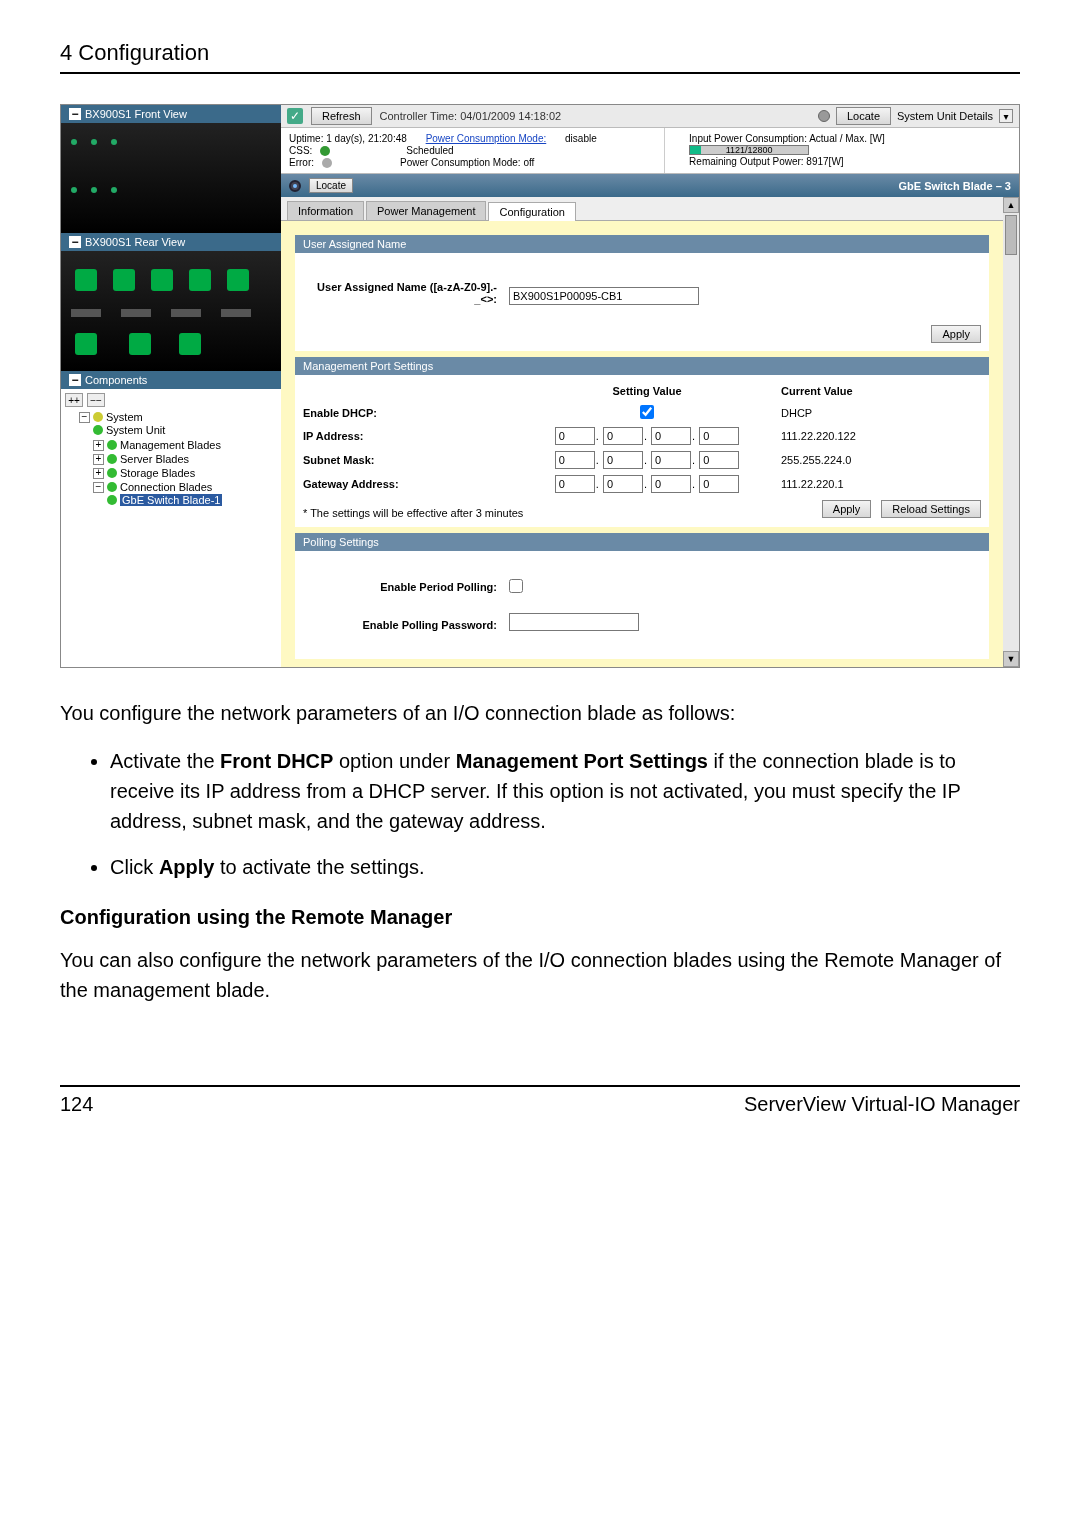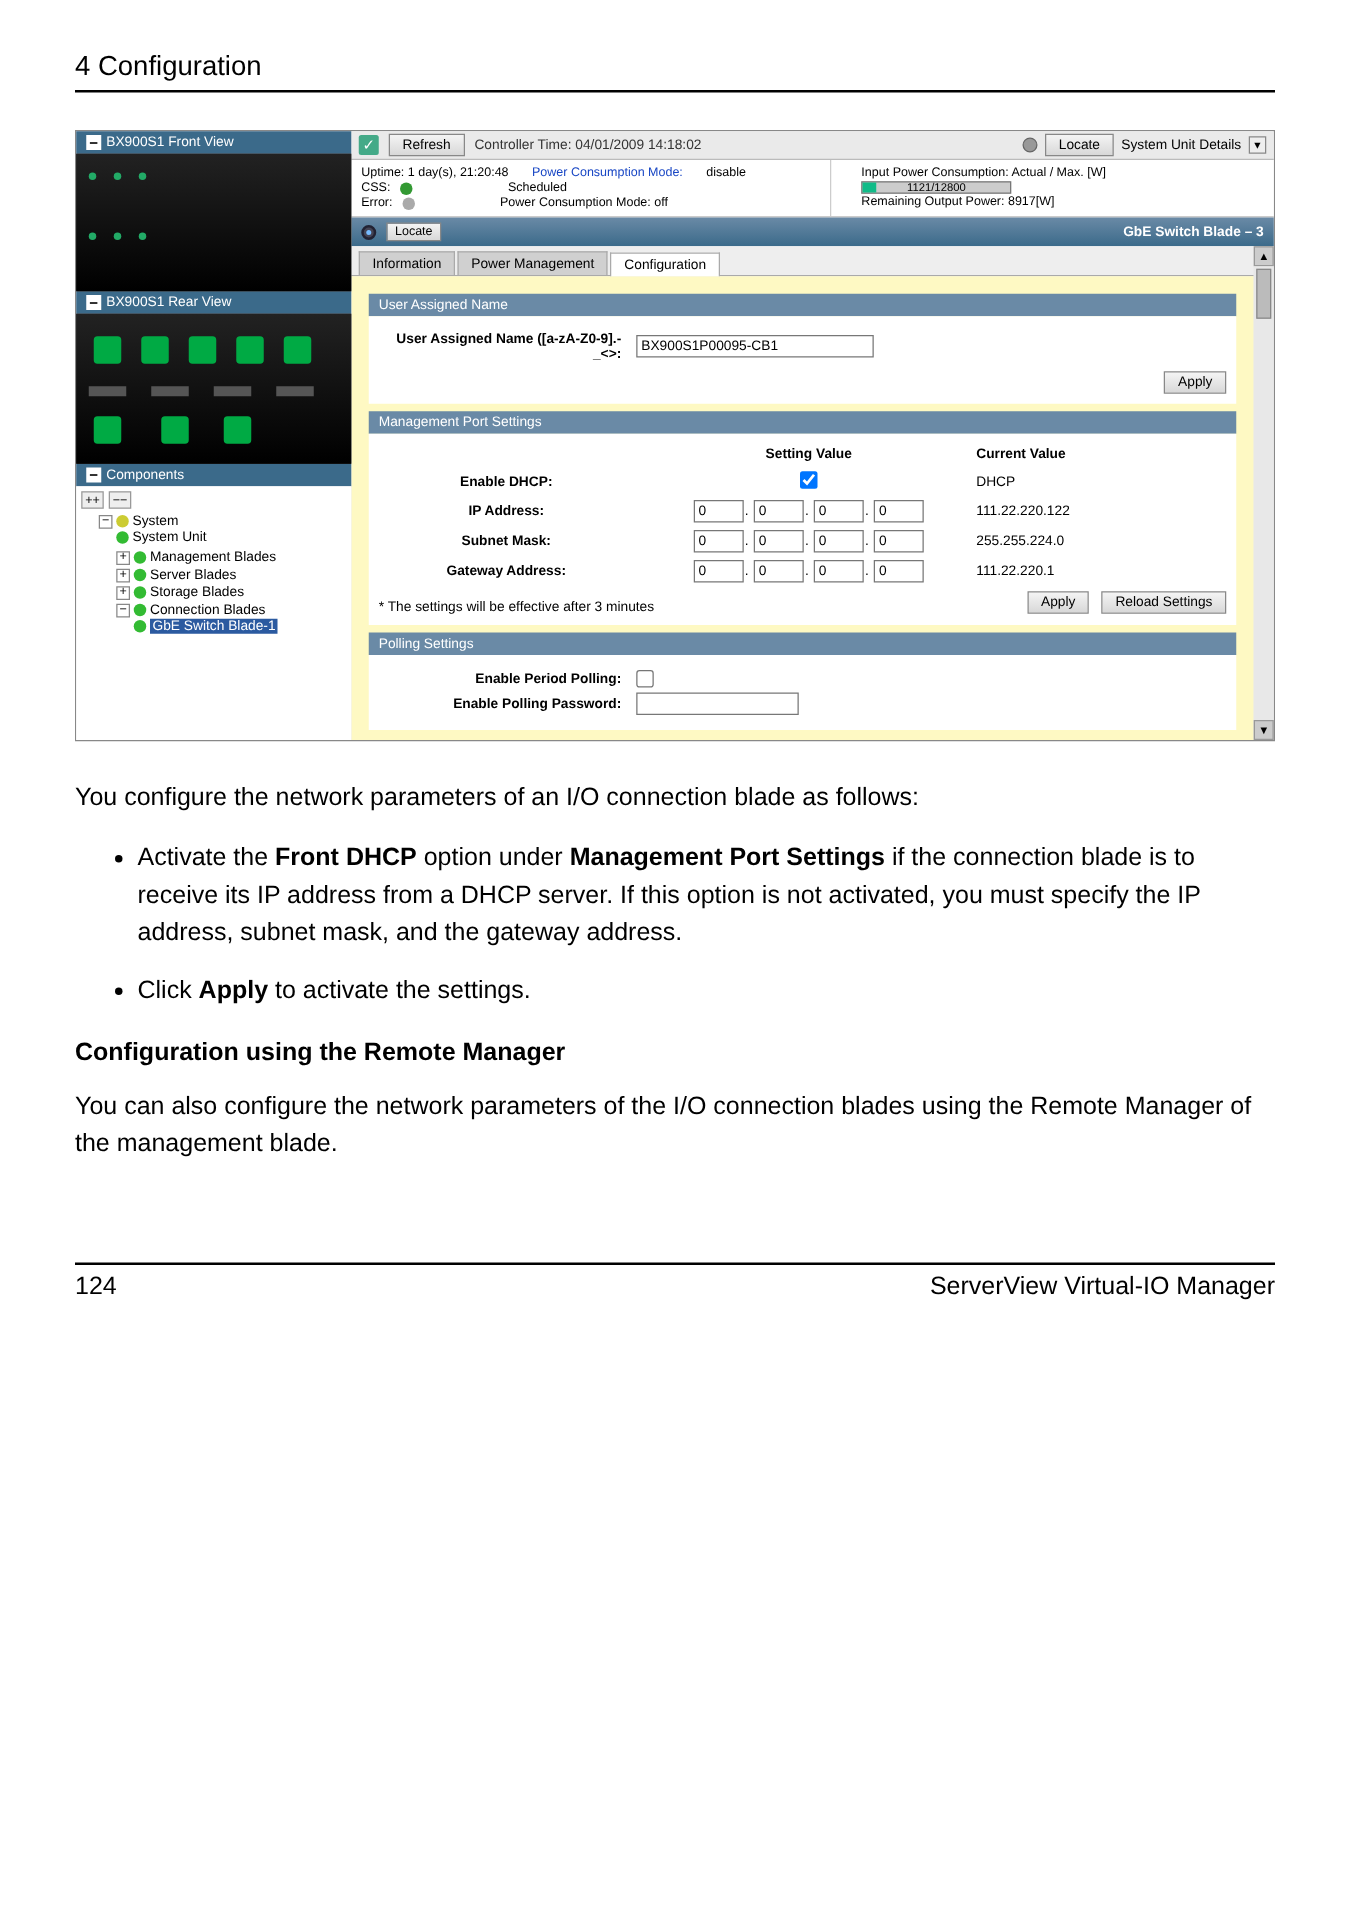--- a/index.html
+++ b/index.html
@@ -128,49 +128,49 @@
     color:#fff; padding:4px 8px; display:flex; align-items:center; gap:8px; font-size:11px;
   }
   .radio { width:12px;height:12px;border-radius:50%;background:#445;border:2px solid #223;display:inline-block;position:relative;}
   .radio.on::after{content:"";position:absolute;inset:2px;background:#7bf;border-radius:50%;}
   .tabs { background:#eee; padding:4px 6px 0 6px; display:flex; gap:0; border-bottom:1px solid #aaa; }
   .tab { padding:3px 10px; font-size:11px; background:#d0d0d0; border:1px solid #aaa; border-bottom:none; margin-right:2px; }
   .tab.active { background:#fff; position:relative; top:1px; }
   .formarea { padding:8px 14px; background:#fef9c3; flex:1; overflow:auto; }
   .section-head { background:#6a8aa6; color:#fff; padding:3px 8px; font-size:11px; margin-top:6px; }
   .section-body { background:#fff; padding:8px; }
-  .row { display:flex; align-items:center; margin:4px 0; gap:6px; font-size:11px; }
+  .row { display:flex; align-items:flex-end; margin:20px 0; gap:6px; font-size:11px; }
   .row .lbl { width:200px; text-align:right; font-weight:bold; padding-right:6px; }
   input[type=text].f {
     width:40px; height:18px; border:1px solid #777; font-size:11px; padding:1px 3px;
   }
   input[type=text].wide {
     width:190px; height:18px; border:1px solid #777; font-size:11px; padding:1px 3px;
   }
   input[type=text].pass { width:130px; }
   input[type=checkbox]{ width:14px;height:14px; }
   .grid-header { display:flex; font-weight:bold; font-size:11px; padding:2px 0; }
-  .col1 { width:210px; text-align:center; padding-right:6px; }
+  .col1 { width:210px; text-align:left; padding-right:6px; }
   .col2 { flex:1; text-align:center; }
   .col3 { width:200px; text-align:left; }
   .grid-row { display:flex; align-items:center; margin:6px 0; }
   .note { font-size:11px; margin-top:8px; }
   .btnrow { display:flex; justify-content:flex-end; gap:10px; margin-top:8px; }
   .scrollbar { width:16px; background:#ddd; display:flex; flex-direction:column; }
   .scrollbar .arrow { height:16px; background:#ccc; border:1px solid #999; font-size:9px; display:flex;align-items:center;justify-content:center; }
   .scrollbar .track { flex:1; background:#e8e8e8; }
   .scrollbar .thumb { height:40px; background:#bbb; border:1px solid #888; margin:2px; }
   .body-text { font-size: 20px; line-height: 1.5; margin-bottom: 18px; }
   ul.doc-list { font-size: 20px; line-height: 1.5; padding-left: 50px; margin-bottom: 24px; }
   ul.doc-list li { margin-bottom: 16px; }
   .bold { font-weight: bold; }
   .subhead { font-size: 20px; font-weight: bold; margin: 10px 0 16px 0; }
   .footer-rule { border:none; border-top:2px solid #000; margin-top:80px; }
   .footer { display:flex; justify-content:space-between; font-size:20px; padding-top:6px; }
-  .link { color: #1846c4; }
+  .link { color: #1846c4; text-decoration: underline; }
   .ipdots::before { content:"."; margin:0 1px; }
 </style>
 </head>
 <body>
 
 <div class="page-header">4 Configuration</div>
 <hr class="header-rule">
 
 <div class="screenshot">
   <div class="left-col">

